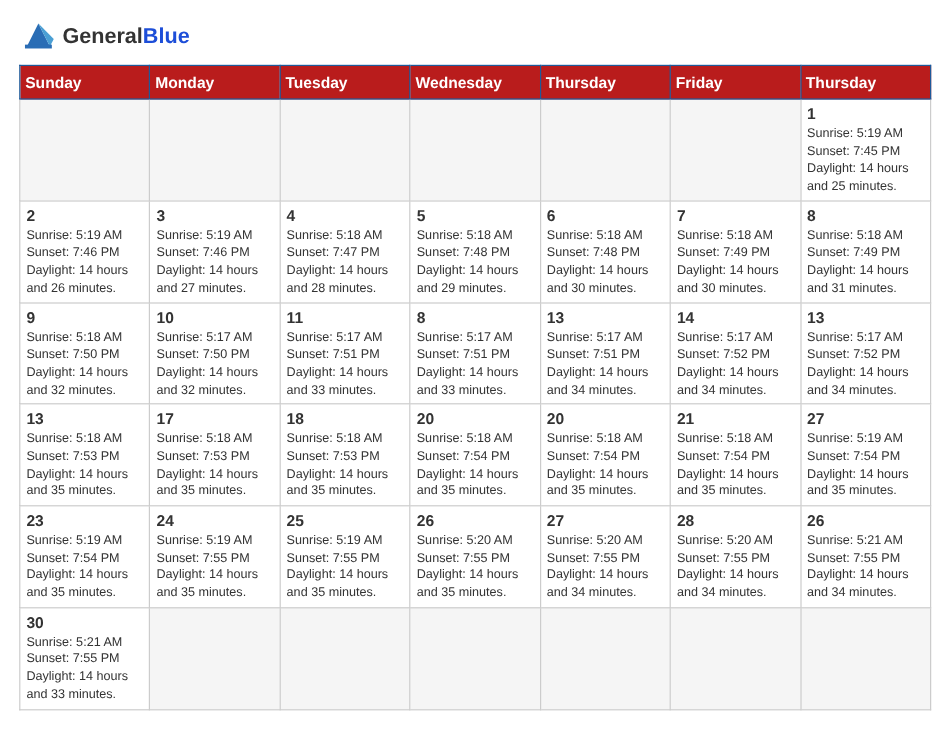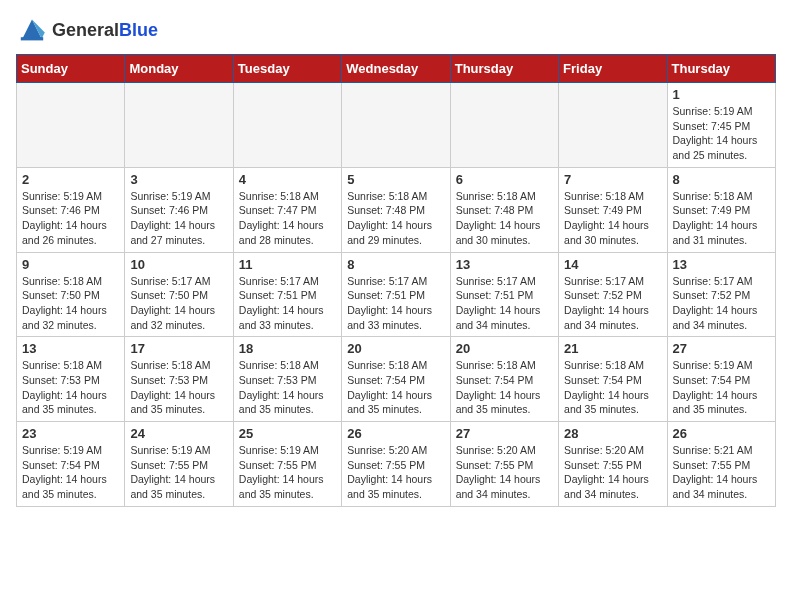--- a/index.html
+++ b/index.html
@@ -292,14 +292,28 @@
 Sunset: 7:55 PM
 Daylight: 14 hours and 34 minutes.</div>
         </td>
         <td>
           <div class="day-number">26</div>
           <div class="day-info" style="white-space: pre-line;">Sunrise: 5:21 AM
 Sunset: 7:55 PM
 Daylight: 14 hours and 34 minutes.</div>
         </td>
       </tr>
+      <tr>
+        <td>
+          <div class="day-number">30</div>
+          <div class="day-info" style="white-space: pre-line;">Sunrise: 5:21 AM
+Sunset: 7:55 PM
+Daylight: 14 hours and 33 minutes.</div>
+        </td>
+        <td class="empty"></td>
+        <td class="empty"></td>
+        <td class="empty"></td>
+        <td class="empty"></td>
+        <td class="empty"></td>
+        <td class="empty"></td>
+      </tr>
     </tbody>
 </table>
 
 </body></html>

